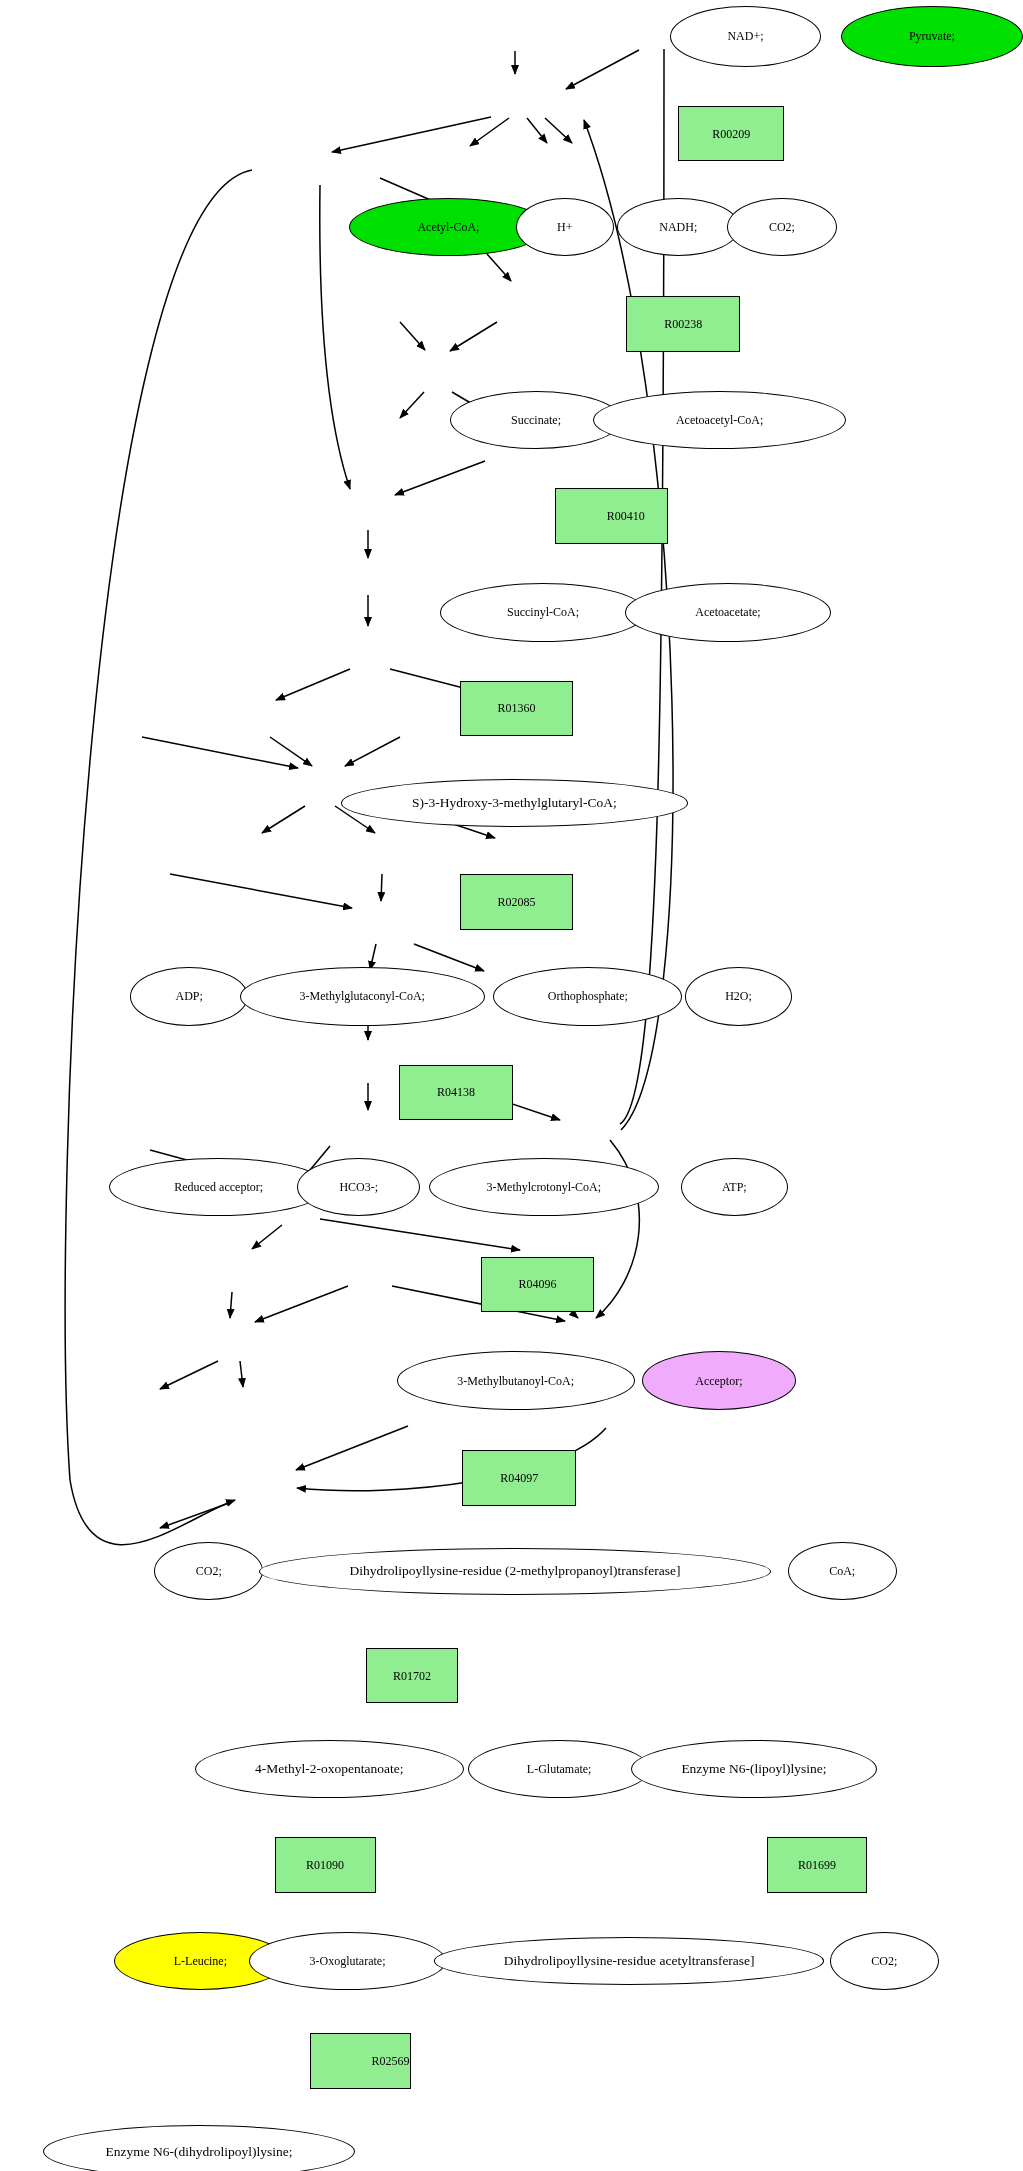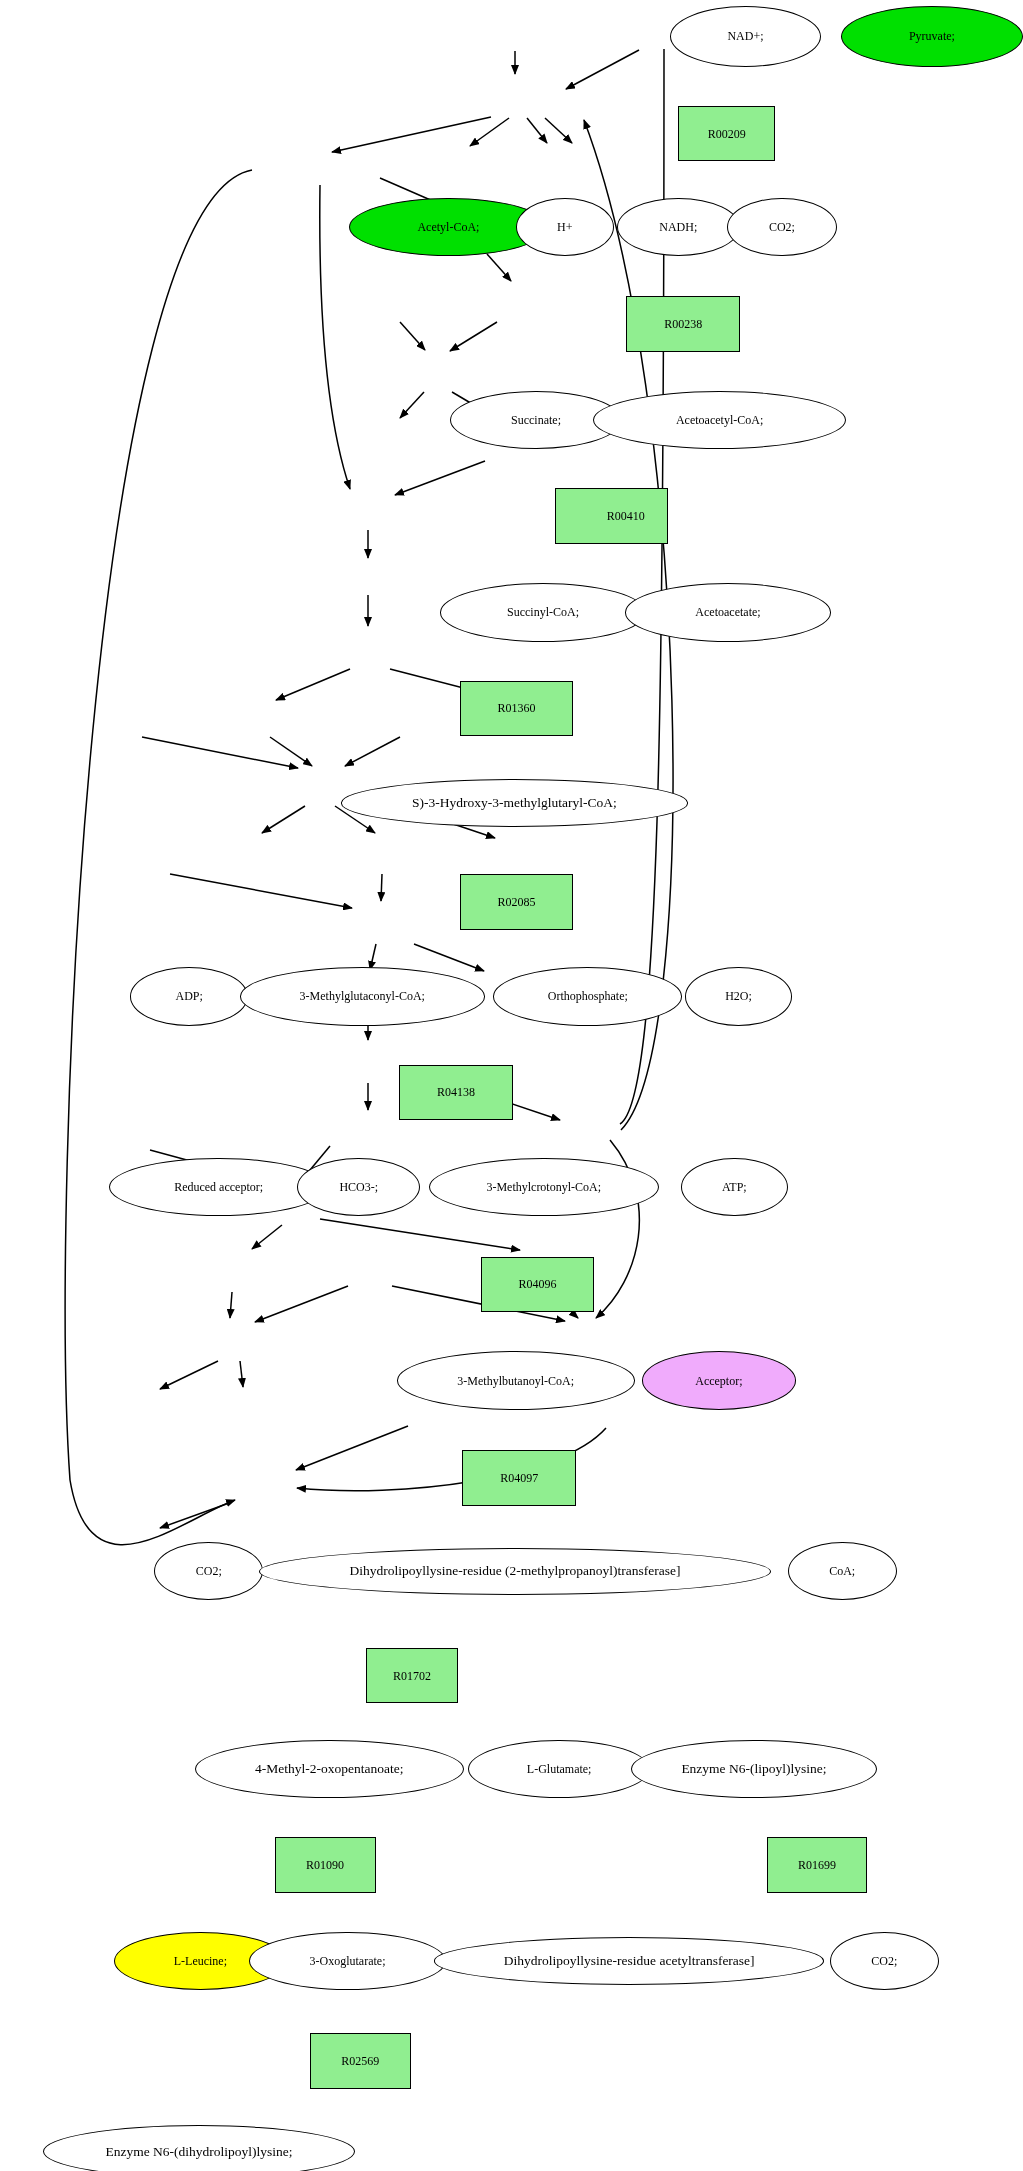--- a/index.html
+++ b/index.html
@@ -120,21 +120,21 @@
 
       <path d="M232,1502 L160,1528"></path>
     </g>
   </svg>
 <div class="node ellipse" style="left: 669.855px; top: 5.56667px; width: 151.348px; height: 61.2333px; background: rgb(255, 255, 255);">
       <span class="lbl">NAD+;</span>
     </div>
     <div class="node ellipse" style="left: 840.822px; top: 5.56667px; width: 182.178px; height: 61.2333px; background: rgb(0, 224, 0);">
       <span class="lbl">Pyruvate;</span>
     </div>
-    <div class="node rect" style="left: 678.263px; top: 105.767px; width: 97px; height: 55.6667px; background: rgb(144, 238, 144);">
+    <div class="node rect" style="left: 678.263px; top: 105.767px; width: 106px; height: 55.6667px; background: rgb(144, 238, 144);">
       <span class="lbl">R00209</span>
     </div>
     <div class="node ellipse" style="left: 348.941px; top: 197.617px; width: 198.995px; height: 58.45px; background: rgb(0, 224, 0);">
       <span class="lbl">Acetyl-CoA;</span>
     </div>
     <div class="node ellipse" style="left: 515.704px; top: 197.617px; width: 98.0959px; height: 58.45px; background: rgb(255, 255, 255);">
       <span class="lbl">H+</span>
     </div>
     <div class="node ellipse" style="left: 616.603px; top: 197.617px; width: 123.321px; height: 58.45px; background: rgb(255, 255, 255);">
       <span class="lbl">NADH;</span>
@@ -240,19 +240,19 @@
     </div>
     <div class="node ellipse" style="left: 249.444px; top: 1931.63px; width: 196.192px; height: 58.45px; background: rgb(255, 255, 255);">
       <span class="lbl">3-Oxoglutarate;</span>
     </div>
     <div class="node ellipse" style="left: 434.425px; top: 1937.2px; width: 389.581px; height: 47.3167px; background: rgb(255, 255, 255);">
       <span class="lbl-sm">Dihydrolipoyllysine-residue acetyltransferase]</span>
     </div>
     <div class="node ellipse" style="left: 829.611px; top: 1931.63px; width: 109.307px; height: 58.45px; background: rgb(255, 255, 255);">
       <span class="lbl">CO2;</span>
     </div>
-    <div class="node rect" style="left: 309.703px; top: 2033.22px; width: 100.899px; height: 55.6667px; background: rgb(144, 238, 144);">
+    <div class="node rect" style="left: 309.703px; top: 2033.22px; width: 100.899px; height: 55.6667px; background: rgb(144, 238, 144); justify-content: flex-end;">
       <span class="lbl">R02569</span>
     </div>
     <div class="node ellipse" style="left: 43.4425px; top: 2125.07px; width: 311.104px; height: 52.8833px; background: rgb(255, 255, 255);">
       <span class="lbl-sm">Enzyme N6-(dihydrolipoyl)lysine;</span>
     </div>
   </div>
 
 </body></html>

